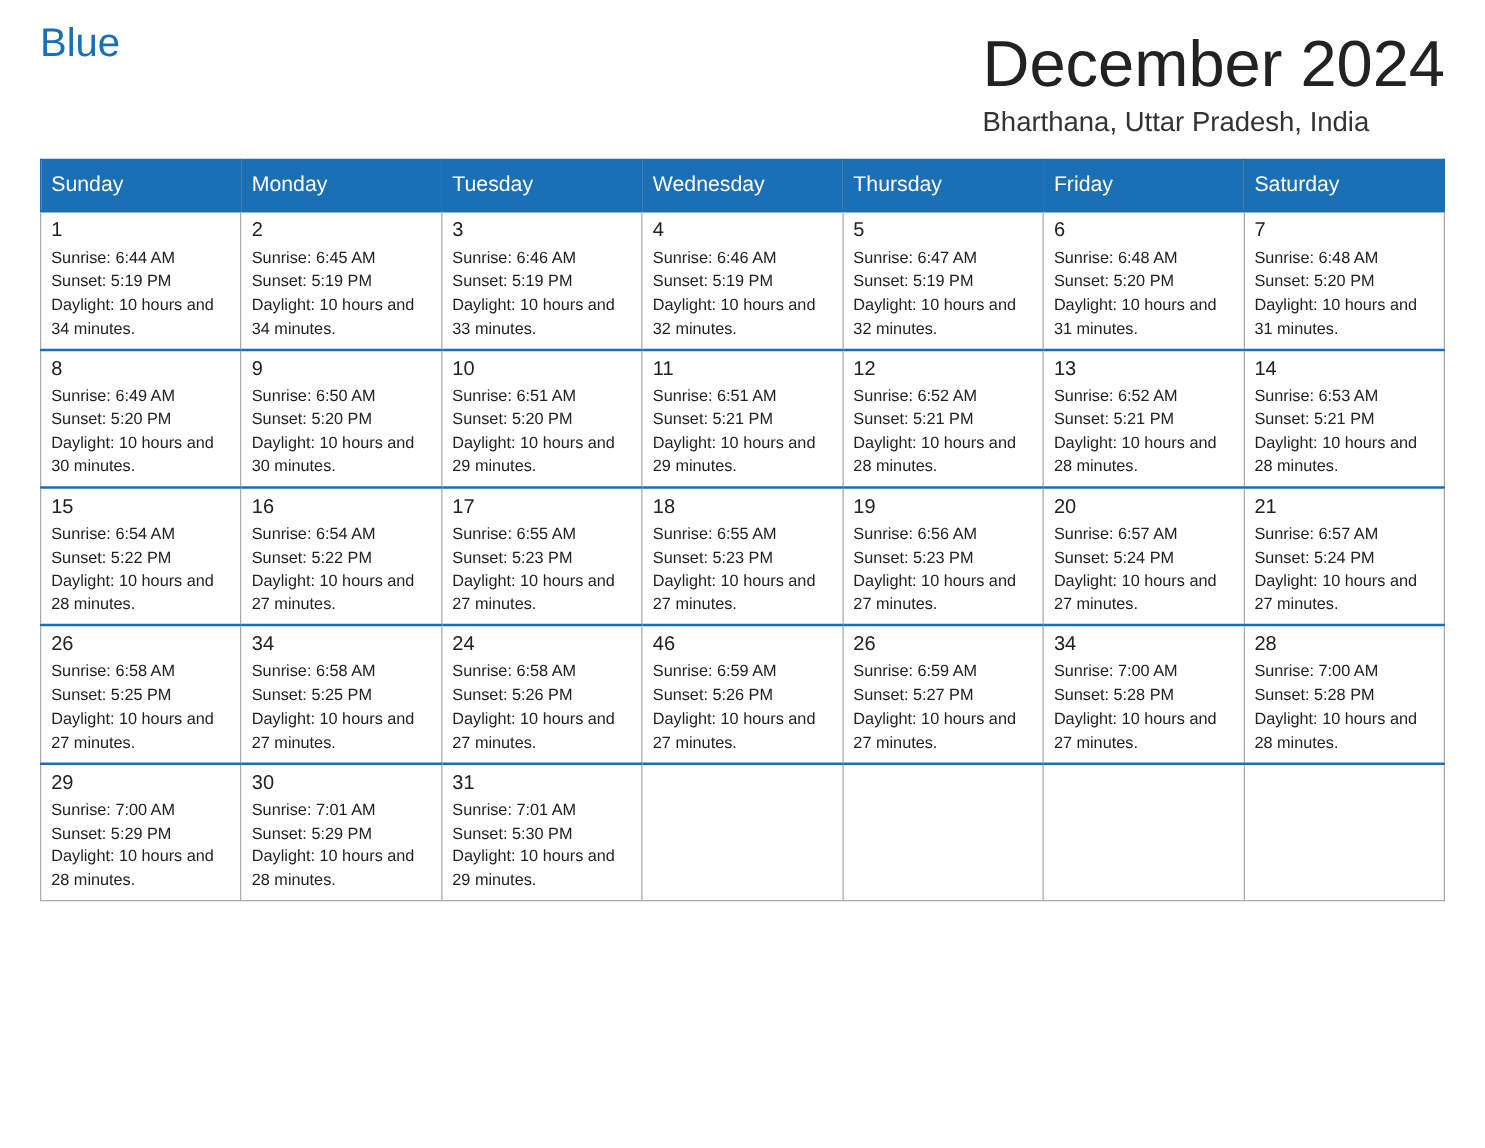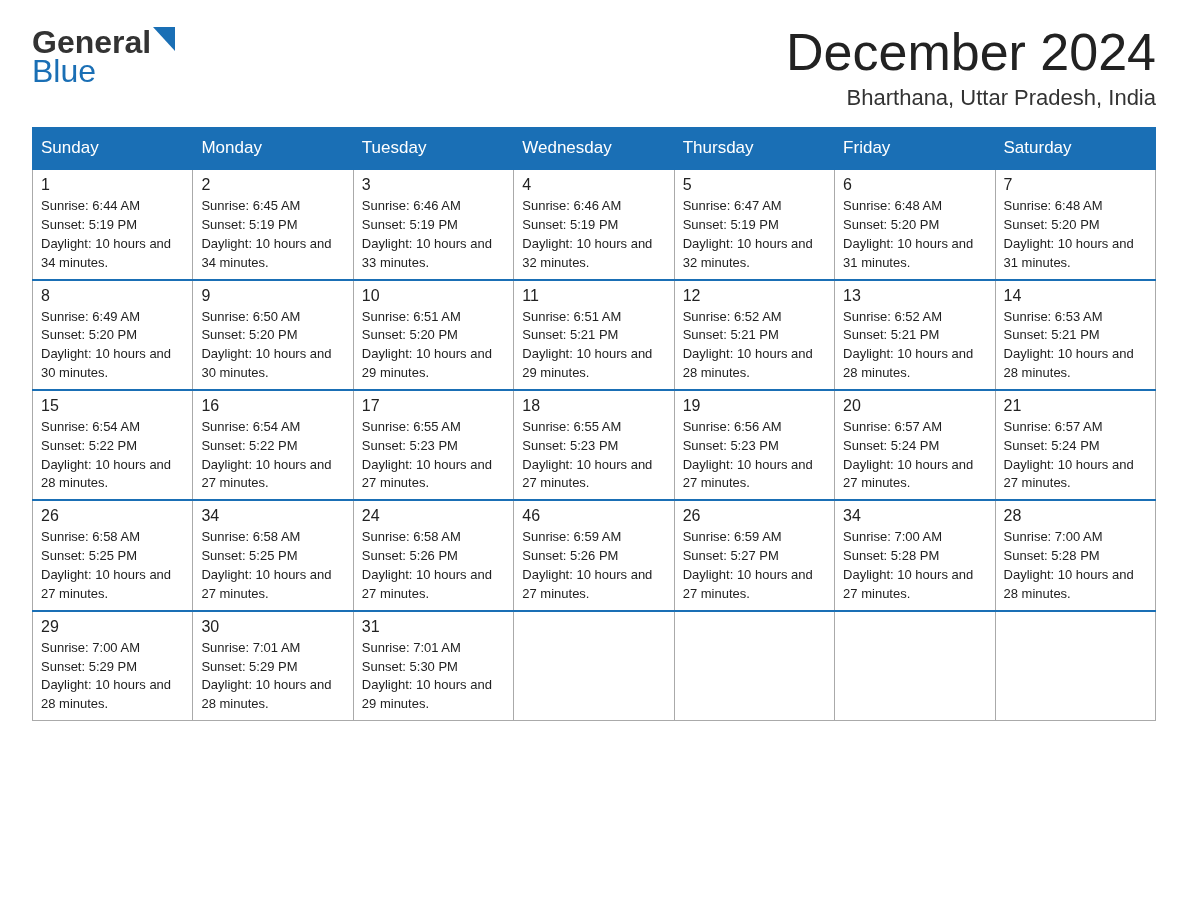--- a/index.html
+++ b/index.html
@@ -15,21 +15,20 @@
       align-items: flex-start;
       justify-content: space-between;
       margin-bottom: 16px;
     }
     .logo-area {
       display: flex;
       flex-direction: column;
       align-items: flex-start;
     }
     .title-area {
-      text-align: right;
     }
     .month-title {
       font-size: 52px;
       font-weight: normal;
       color: #222;
       line-height: 1.1;
     }
     .location-subtitle {
       font-size: 22px;
       color: #333;
@@ -73,28 +72,20 @@
     }
     .empty-cell {
       background: #fff;
     }
   </style>
 </head>
 <body>
 
 <div class="header-area">
   <div class="logo-area">
-    <div style="display:flex; align-items:flex-end;">
-      <span style="font-size:32px; font-weight:bold; color:#333; font-family:Arial,sans-serif;">General</span>
-      <span style="display:inline-block; margin-left:2px; margin-bottom:6px;">
-        <svg width="22" height="24" viewBox="0 0 22 24">
-          <polygon points="0,0 22,0 22,24" fill="#1a6fb5"></polygon>
-        </svg>
-      </span>
-    </div>
     <div style="margin-top:-8px;">
       <span style="font-size:32px; font-weight:normal; color:#1a6fb5; font-family:Arial,sans-serif;">Blue</span>
     </div>
   </div>
   <div class="title-area">
     <div class="month-title">December 2024</div>
     <div class="location-subtitle">Bharthana, Uttar Pradesh, India</div>
   </div>
 </div>
 

